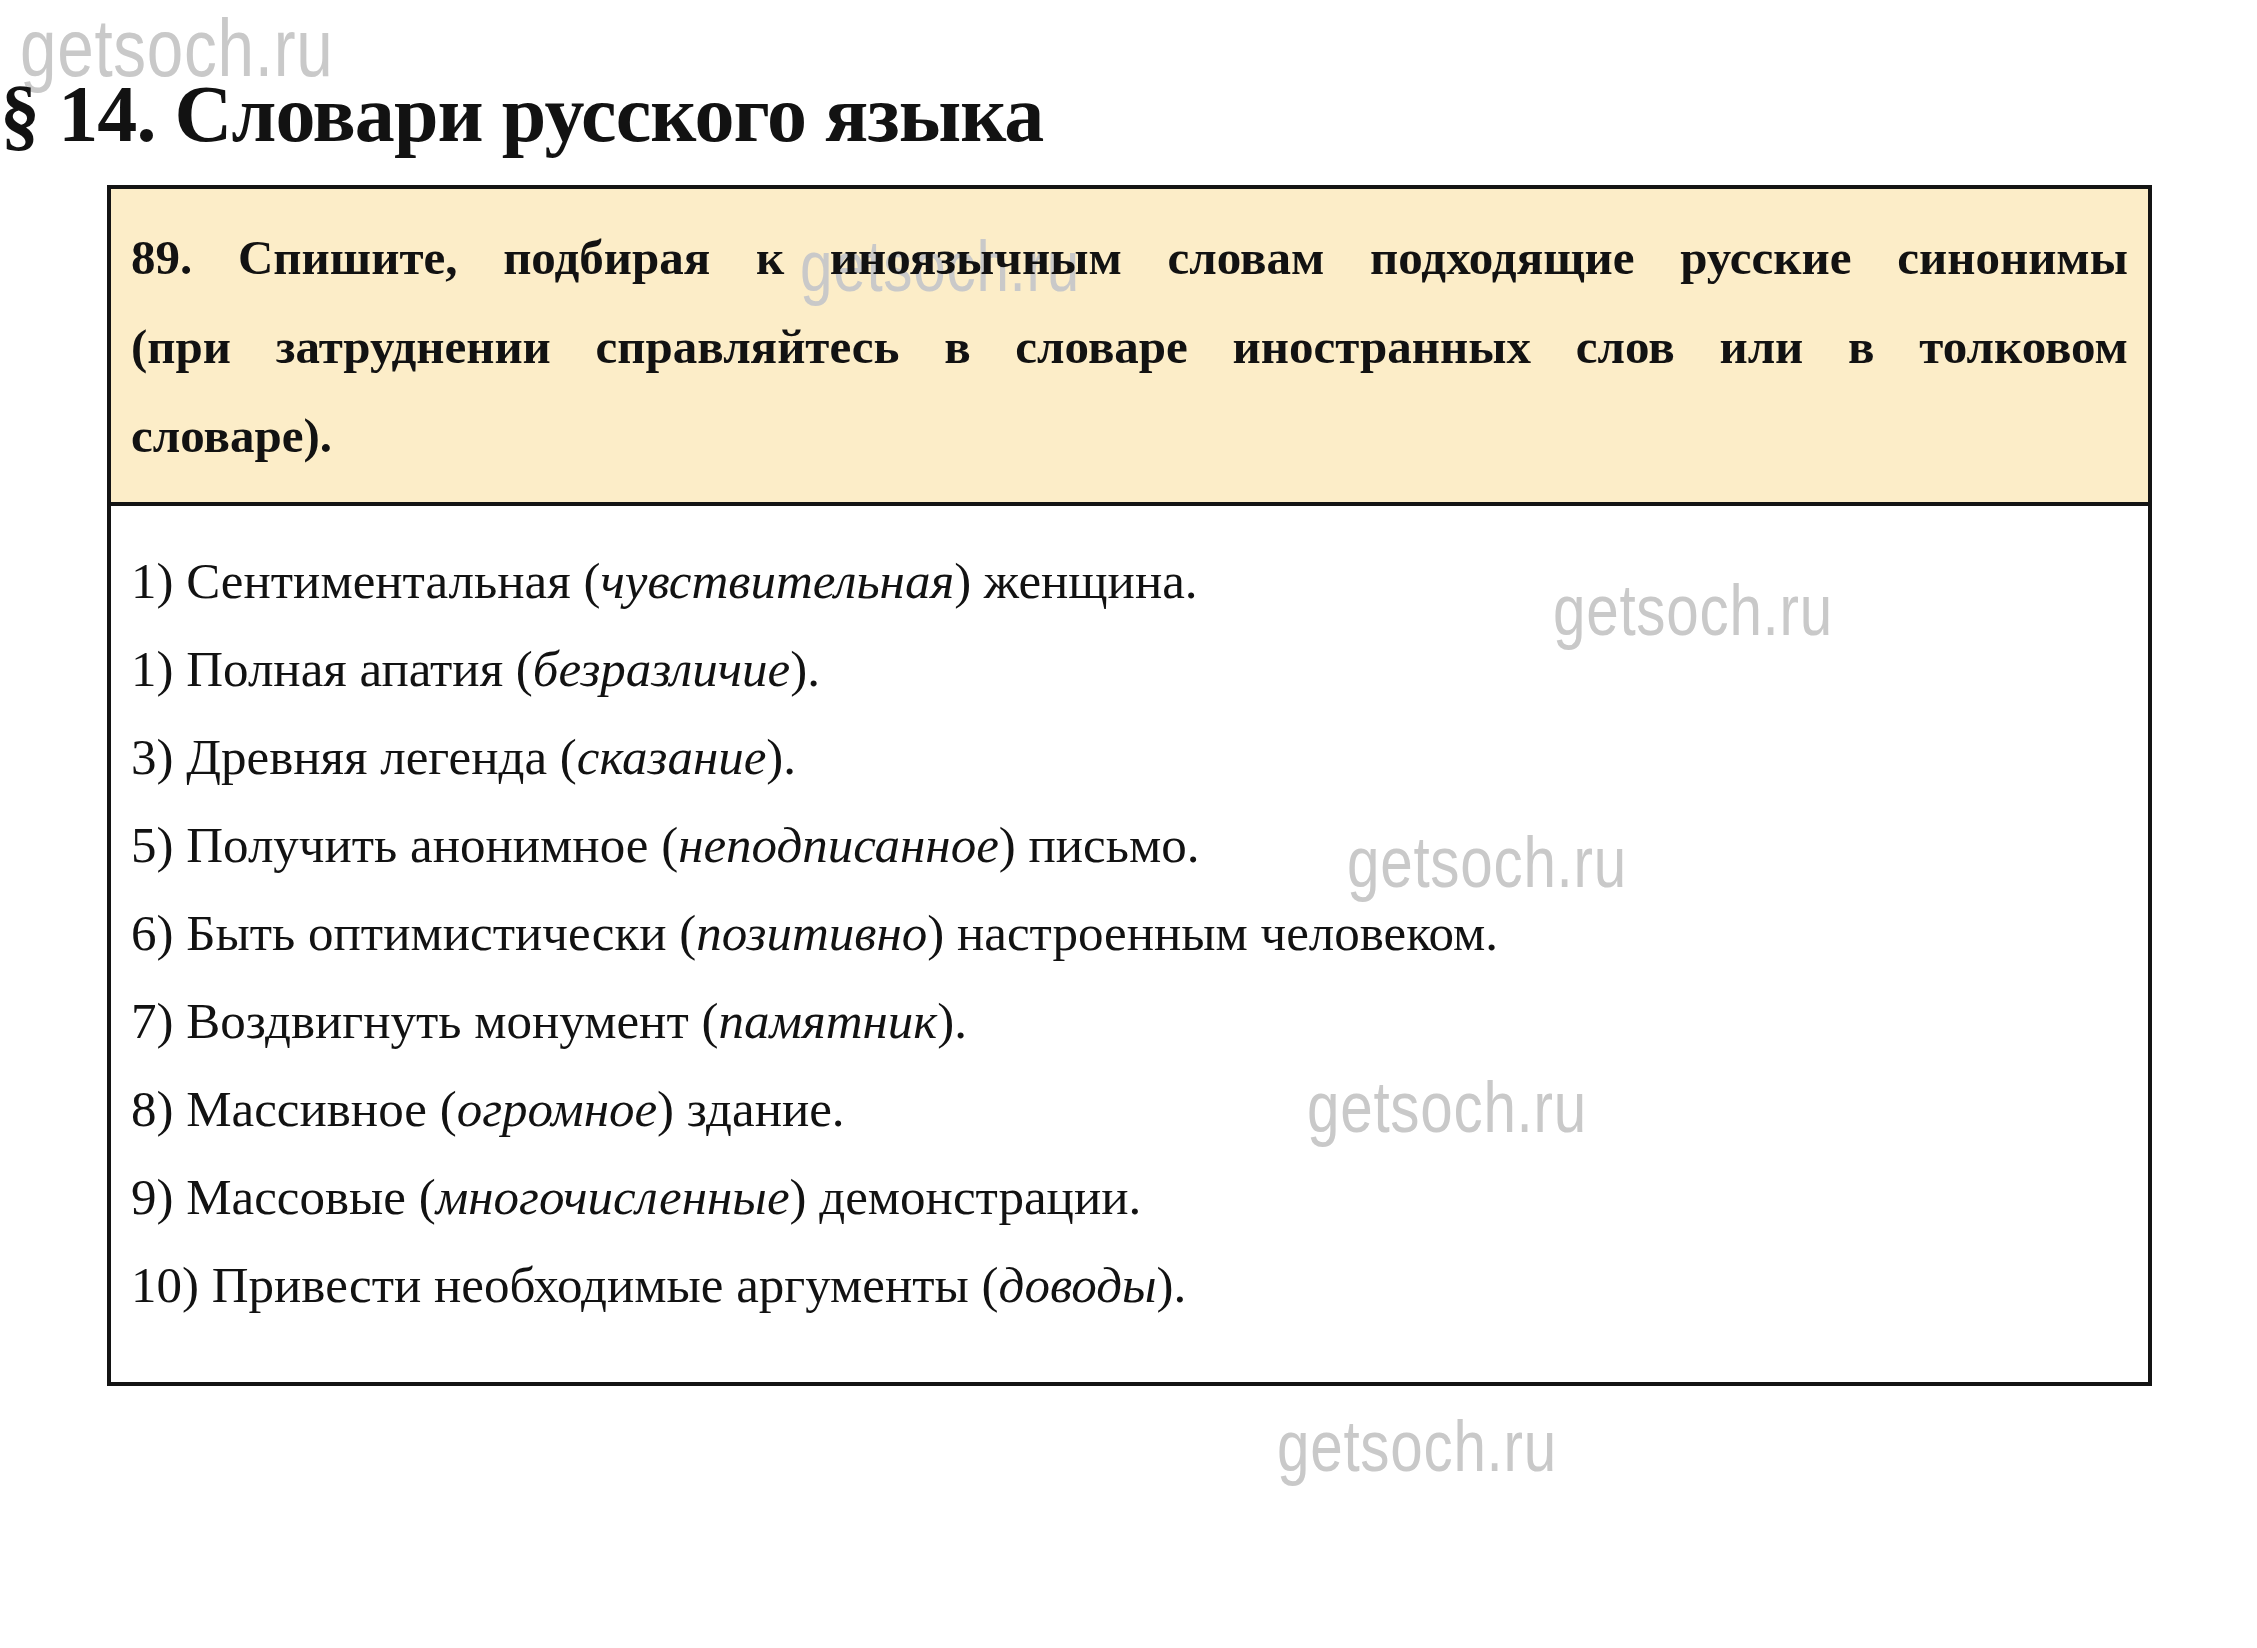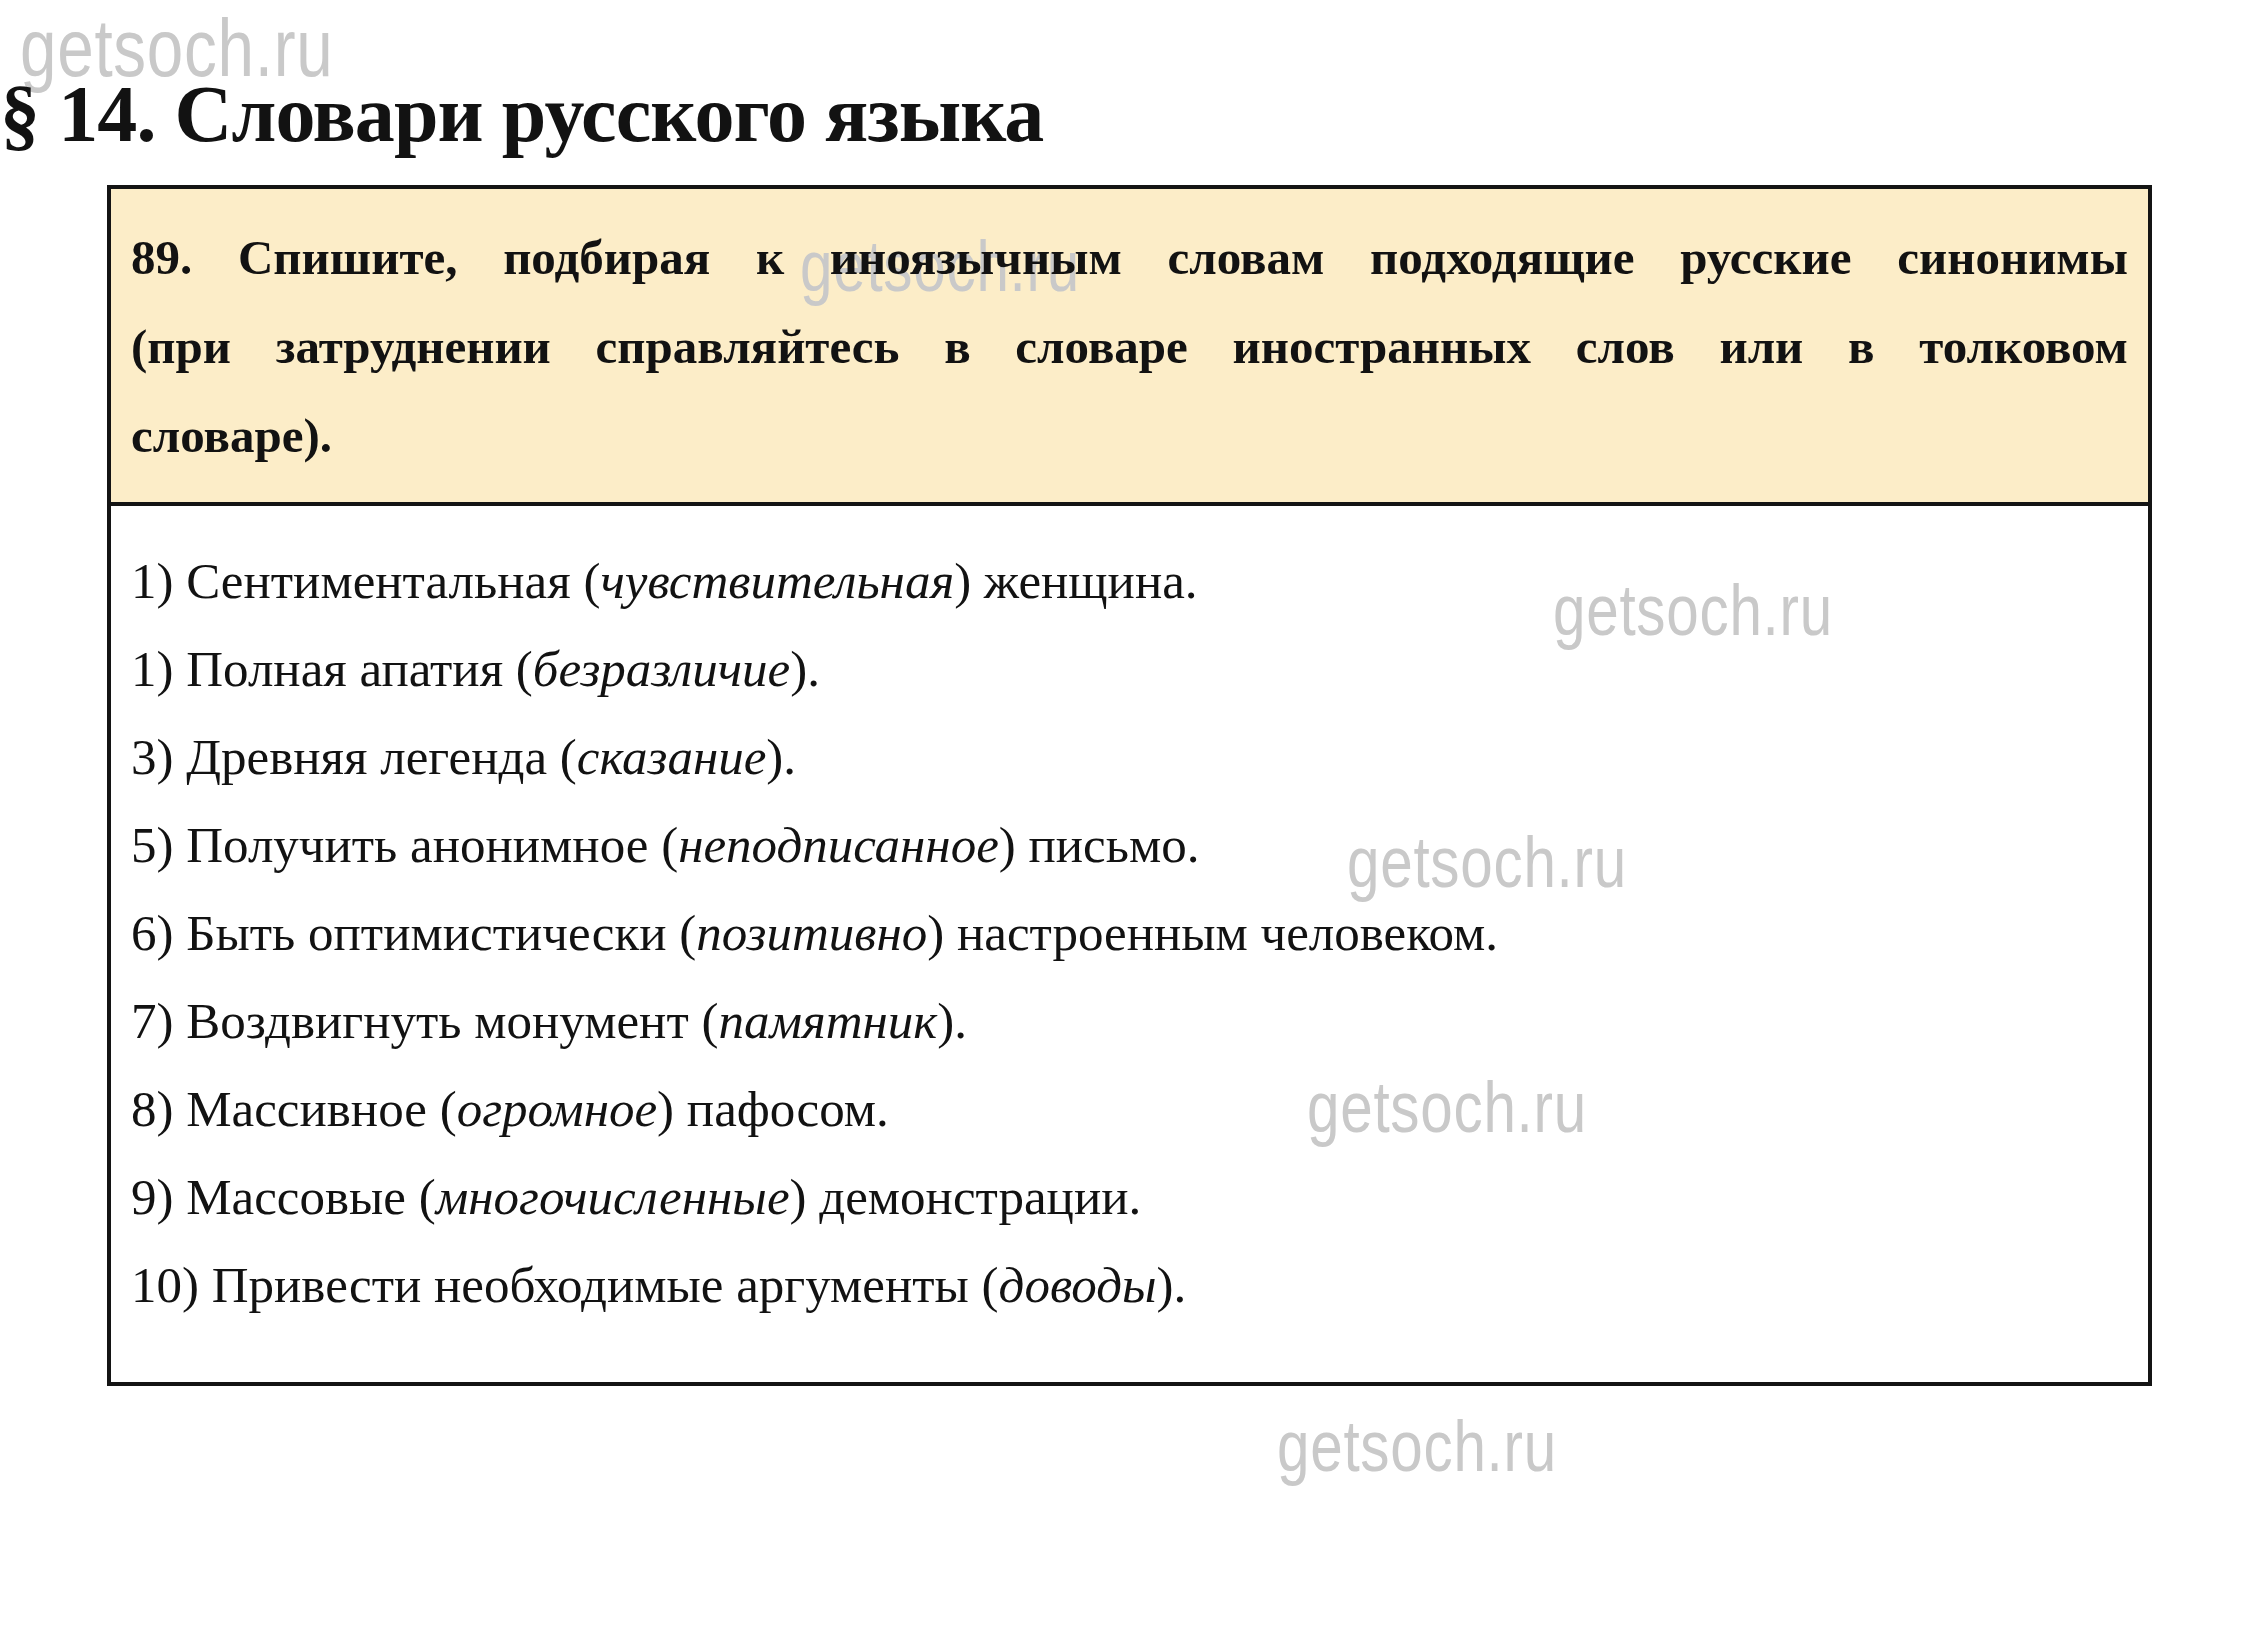--- a/index.html
+++ b/index.html
@@ -102,19 +102,19 @@
     <div class="task-line">словаре).</div>
   </div>
 
   <div class="list-section">
     <div class="list-item"><span>1) Сентиментальная (</span><span class="synonym">чувствительная</span><span>) женщина.</span></div>
     <div class="list-item"><span>1) Полная апатия (</span><span class="synonym">безразличие</span><span>).</span></div>
     <div class="list-item"><span>3) Древняя легенда (</span><span class="synonym">сказание</span><span>).</span></div>
     <div class="list-item"><span>5) Получить анонимное (</span><span class="synonym">неподписанное</span><span>) письмо.</span></div>
     <div class="list-item"><span>6) Быть оптимистически (</span><span class="synonym">позитивно</span><span>) настроенным человеком.</span></div>
     <div class="list-item"><span>7) Воздвигнуть монумент (</span><span class="synonym">памятник</span><span>).</span></div>
-    <div class="list-item"><span>8) Массивное (</span><span class="synonym">огромное</span><span>) пафосом.</span></div>
+    <div class="list-item"><span>8) Массивное (</span><span class="synonym">огромное</span><span>) здание.</span></div>
     <div class="list-item"><span>9) Массовые (</span><span class="synonym">многочисленные</span><span>) демонстрации.</span></div>
     <div class="list-item"><span>10) Привести необходимые аргументы (</span><span class="synonym">доводы</span><span>).</span></div>
   </div>
 
 </div>
 
 
 </body></html>

